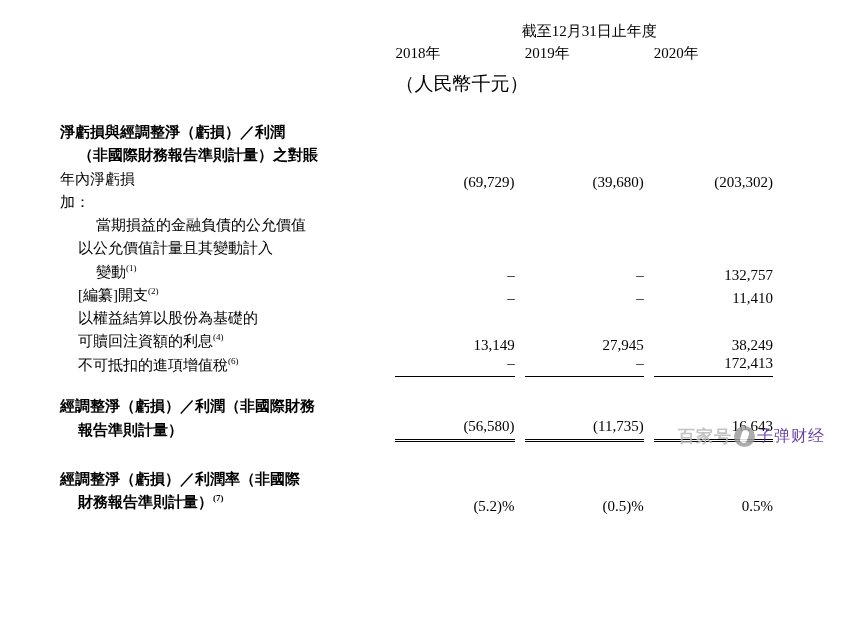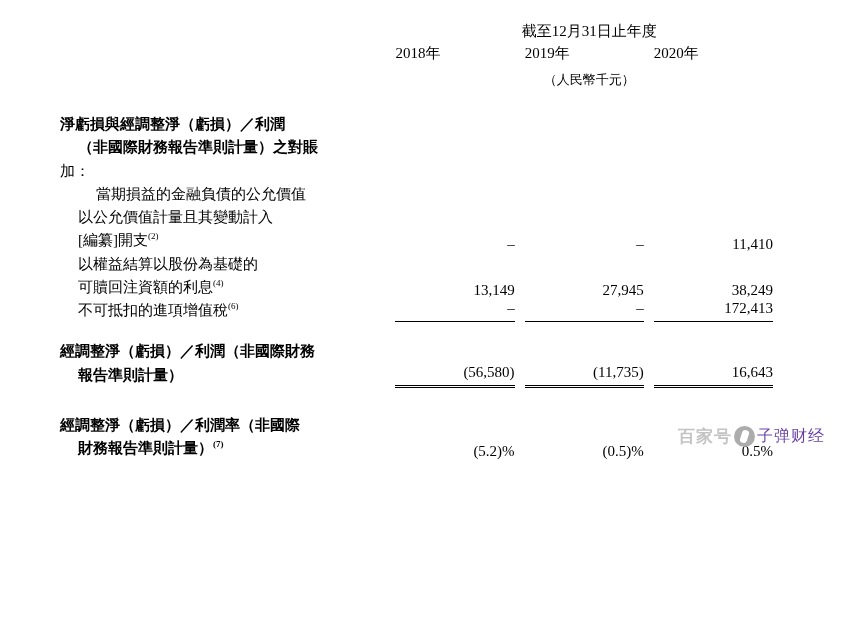--- a/index.html
+++ b/index.html
@@ -48,22 +48,22 @@
     padding-bottom: 3px !important;
   }
   .hdr-year {
     text-align: left;
     font-weight: bold;
     font-size: 15px;
     padding-right: 10px !important;
     padding-bottom: 2px !important;
   }
   .hdr-unit {
-    text-align: center;
-    font-size: 13px;
+    text-align: left;
+    font-size: 19px;
     padding-top: 6px !important;
     padding-bottom: 14px !important;
   }
   .title-row td {
     font-weight: bold;
     font-size: 15px;
     line-height: 1.55;
     padding-top: 10px !important;
   }
   .lbl {
@@ -169,20 +169,26 @@
         <td class="num"></td>
         <td class="num"></td>
       </tr>
       <tr>
         <td class="lbl bold ind1">（非國際財務報告準則計量）之對賬</td>
         <td class="num"></td>
         <td class="num"></td>
         <td class="num"></td>
       </tr>
 
+      <tr class="row-h">
+        <td class="lbl">年內淨虧損</td>
+        <td class="num">(69,729)</td>
+        <td class="num">(39,680)</td>
+        <td class="num">(203,302)</td>
+      </tr>
 
       <tr class="row-h">
         <td class="lbl">加：</td>
         <td class="num"></td>
         <td class="num"></td>
         <td class="num"></td>
       </tr>
 
       <tr class="row-h">
         <td class="lbl ind2">當期損益的金融負債的公允價值</td>
@@ -191,20 +197,26 @@
         <td class="num"></td>
       </tr>
 
       <tr class="row-h">
         <td class="lbl ind1">以公允價值計量且其變動計入</td>
         <td class="num"></td>
         <td class="num"></td>
         <td class="num"></td>
       </tr>
 
+      <tr class="row-h">
+        <td class="lbl ind2"><span>變動</span><sup>(1)</sup></td>
+        <td class="num dash">–</td>
+        <td class="num dash">–</td>
+        <td class="num">132,757</td>
+      </tr>
 
       <tr class="row-h">
         <td class="lbl ind1"><span>[編纂]開支</span><sup>(2)</sup></td>
         <td class="num dash">–</td>
         <td class="num dash">–</td>
         <td class="num">11,410</td>
       </tr>
 
       <tr class="row-h">
         <td class="lbl ind1">以權益結算以股份為基礎的</td>

